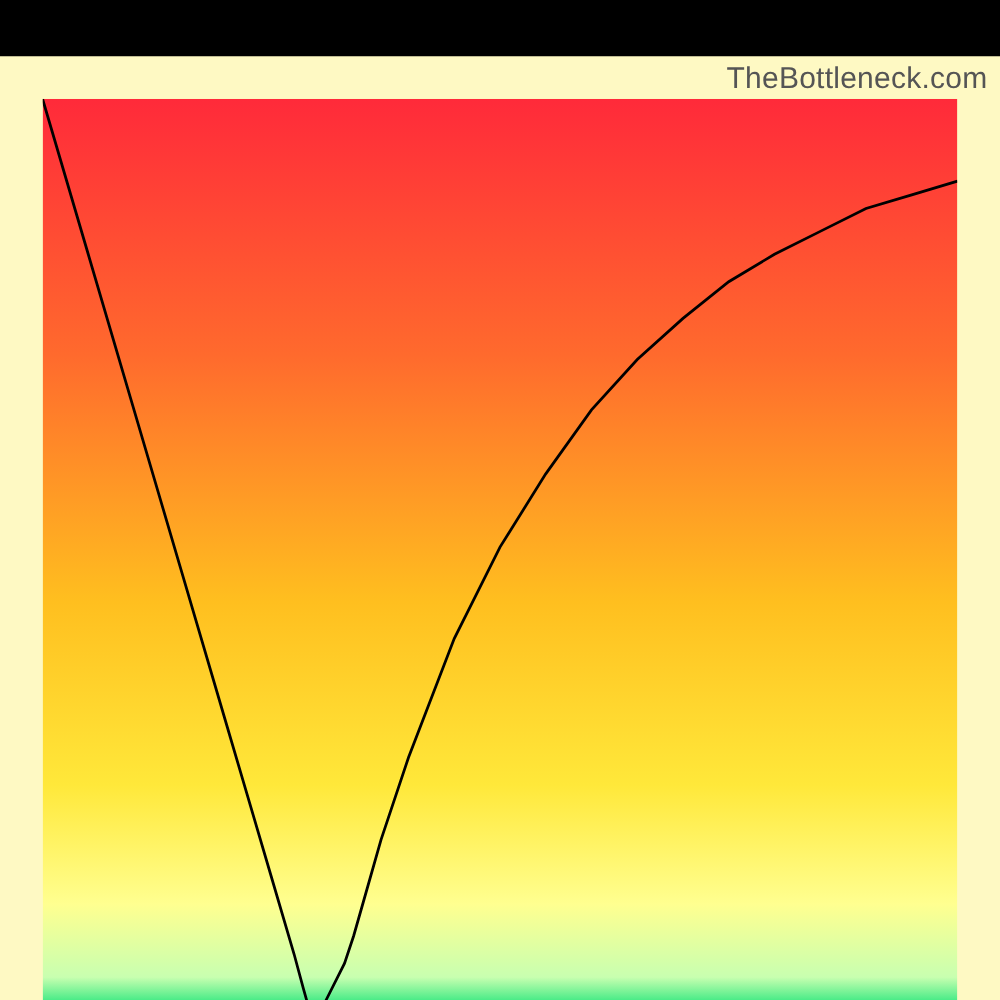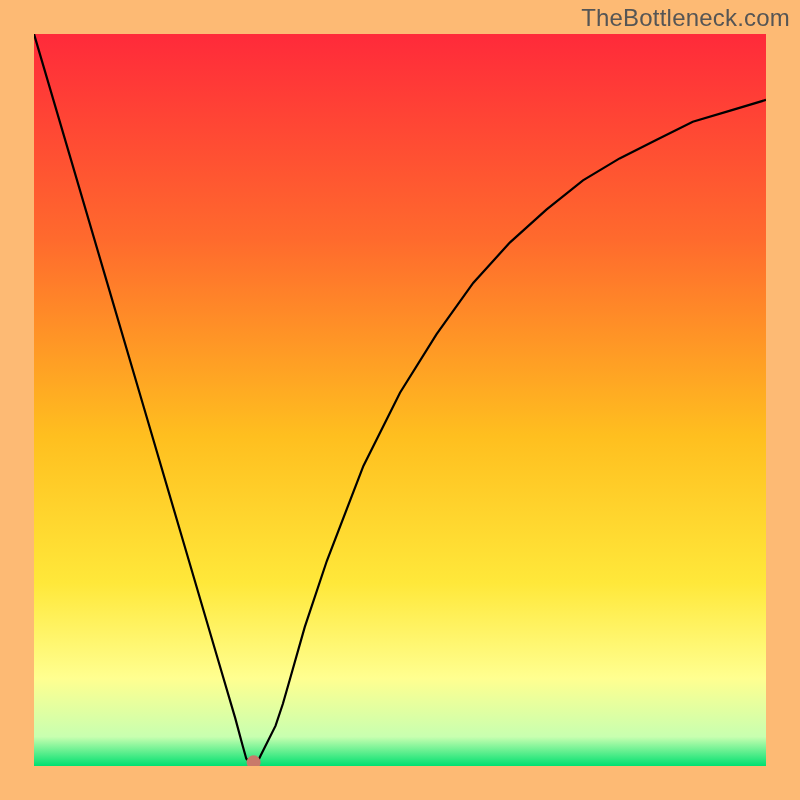--- a/index.html
+++ b/index.html
@@ -7,21 +7,22 @@
     padding: 0;
     width: 800px;
     height: 800px;
     overflow: hidden;
     background: #000;
     font-family: Arial, Helvetica, sans-serif;
   }
   .frame {
     position: absolute;
     inset: 0;
-    background: #fdba74;
+    background: #fef9c3;
+    margin-top: 45px;
   }
   .plot {
     position: absolute;
     left: 34px;
     top: 34px;
     width: 732px;
     height: 732px;
     overflow: hidden;
   }
   .watermark {

